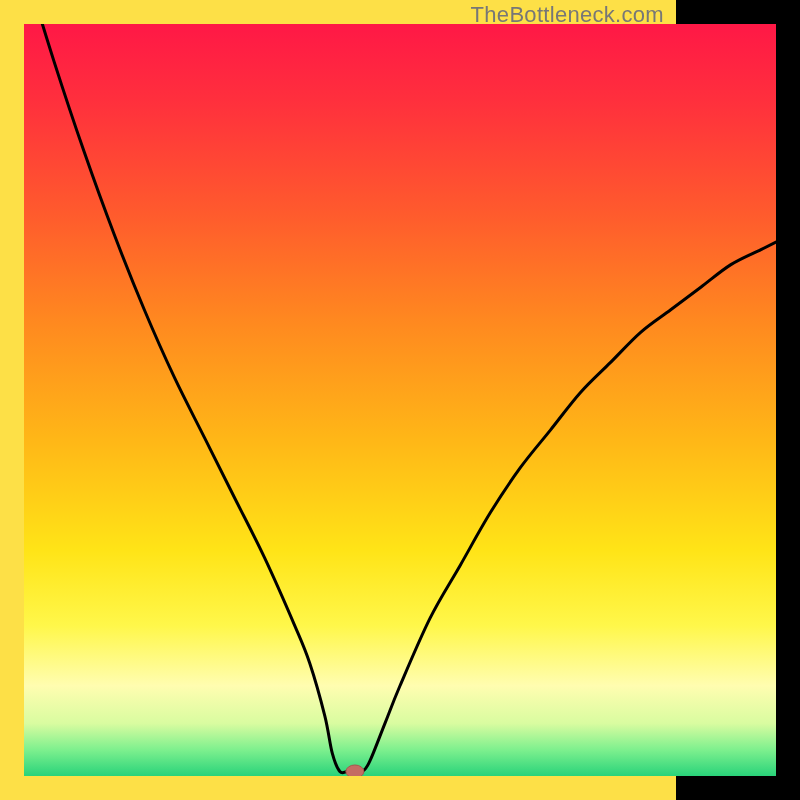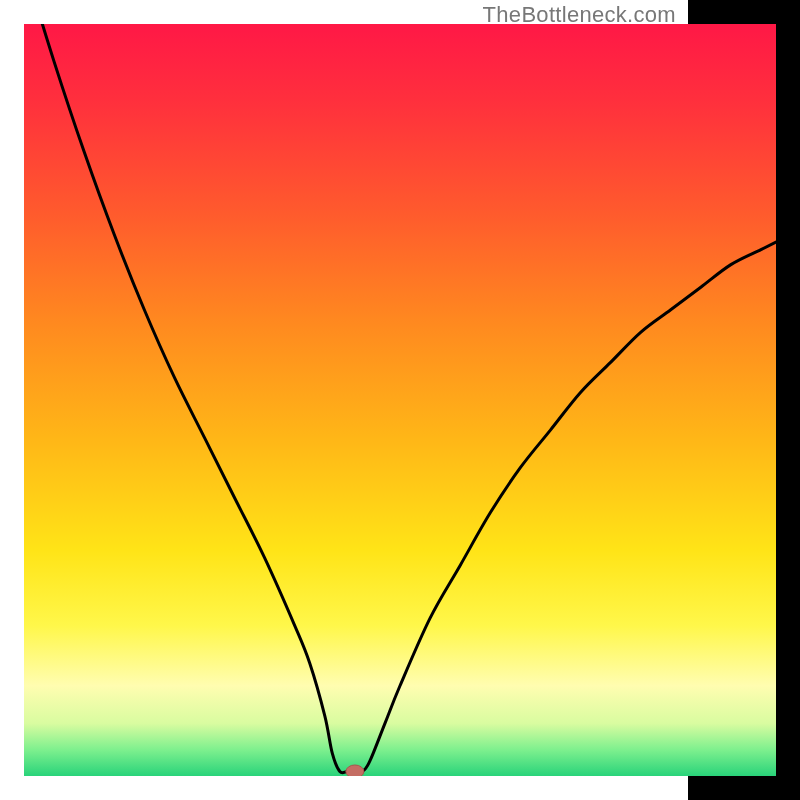--- a/index.html
+++ b/index.html
@@ -8,22 +8,21 @@
     width: 800px;
     height: 800px;
     background: #000;
     overflow: hidden;
     font-family: Arial, Helvetica, sans-serif;
   }
   .frame {
     position: relative;
     width: 676px;
     height: 800px;
-    background: #ffffff;
-    padding-left: 12px;
+    background: #fde047;
   }
   .watermark {
     position: absolute;
     top: 2px;
     right: 12px;
     color: #777;
     font-size: 22px;
     font-weight: 400;
     letter-spacing: 0.3px;
     z-index: 5;

